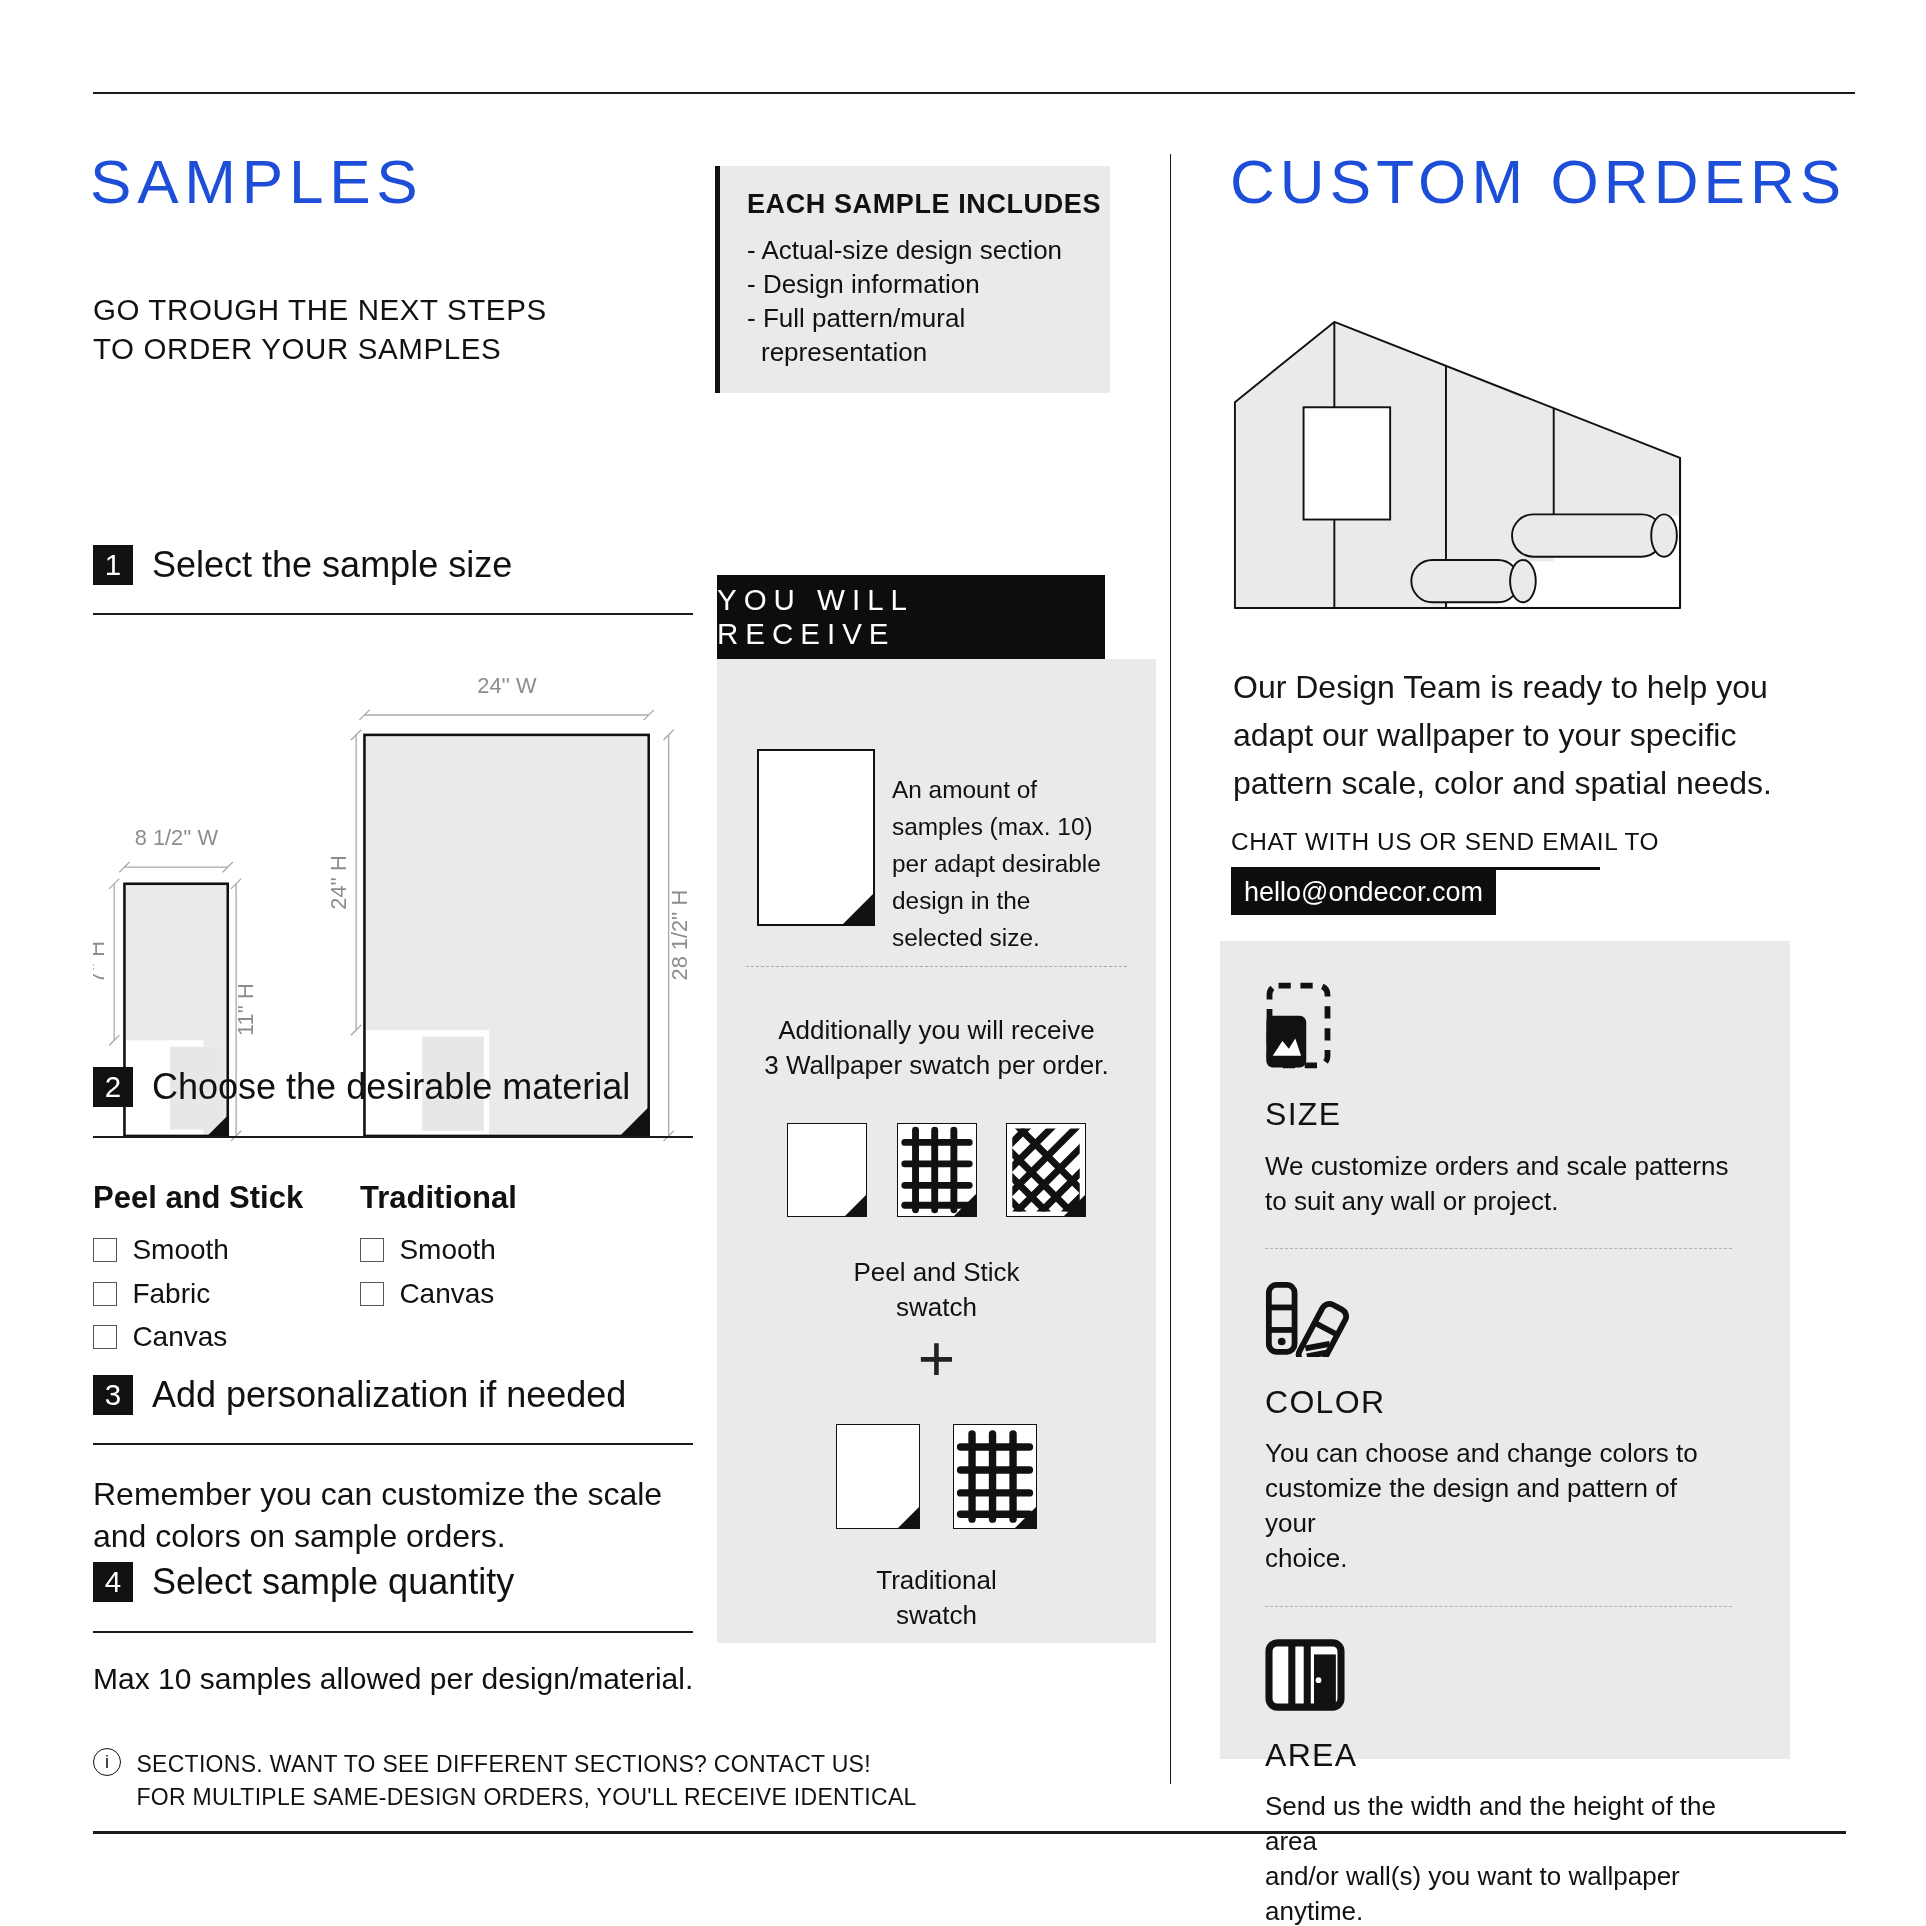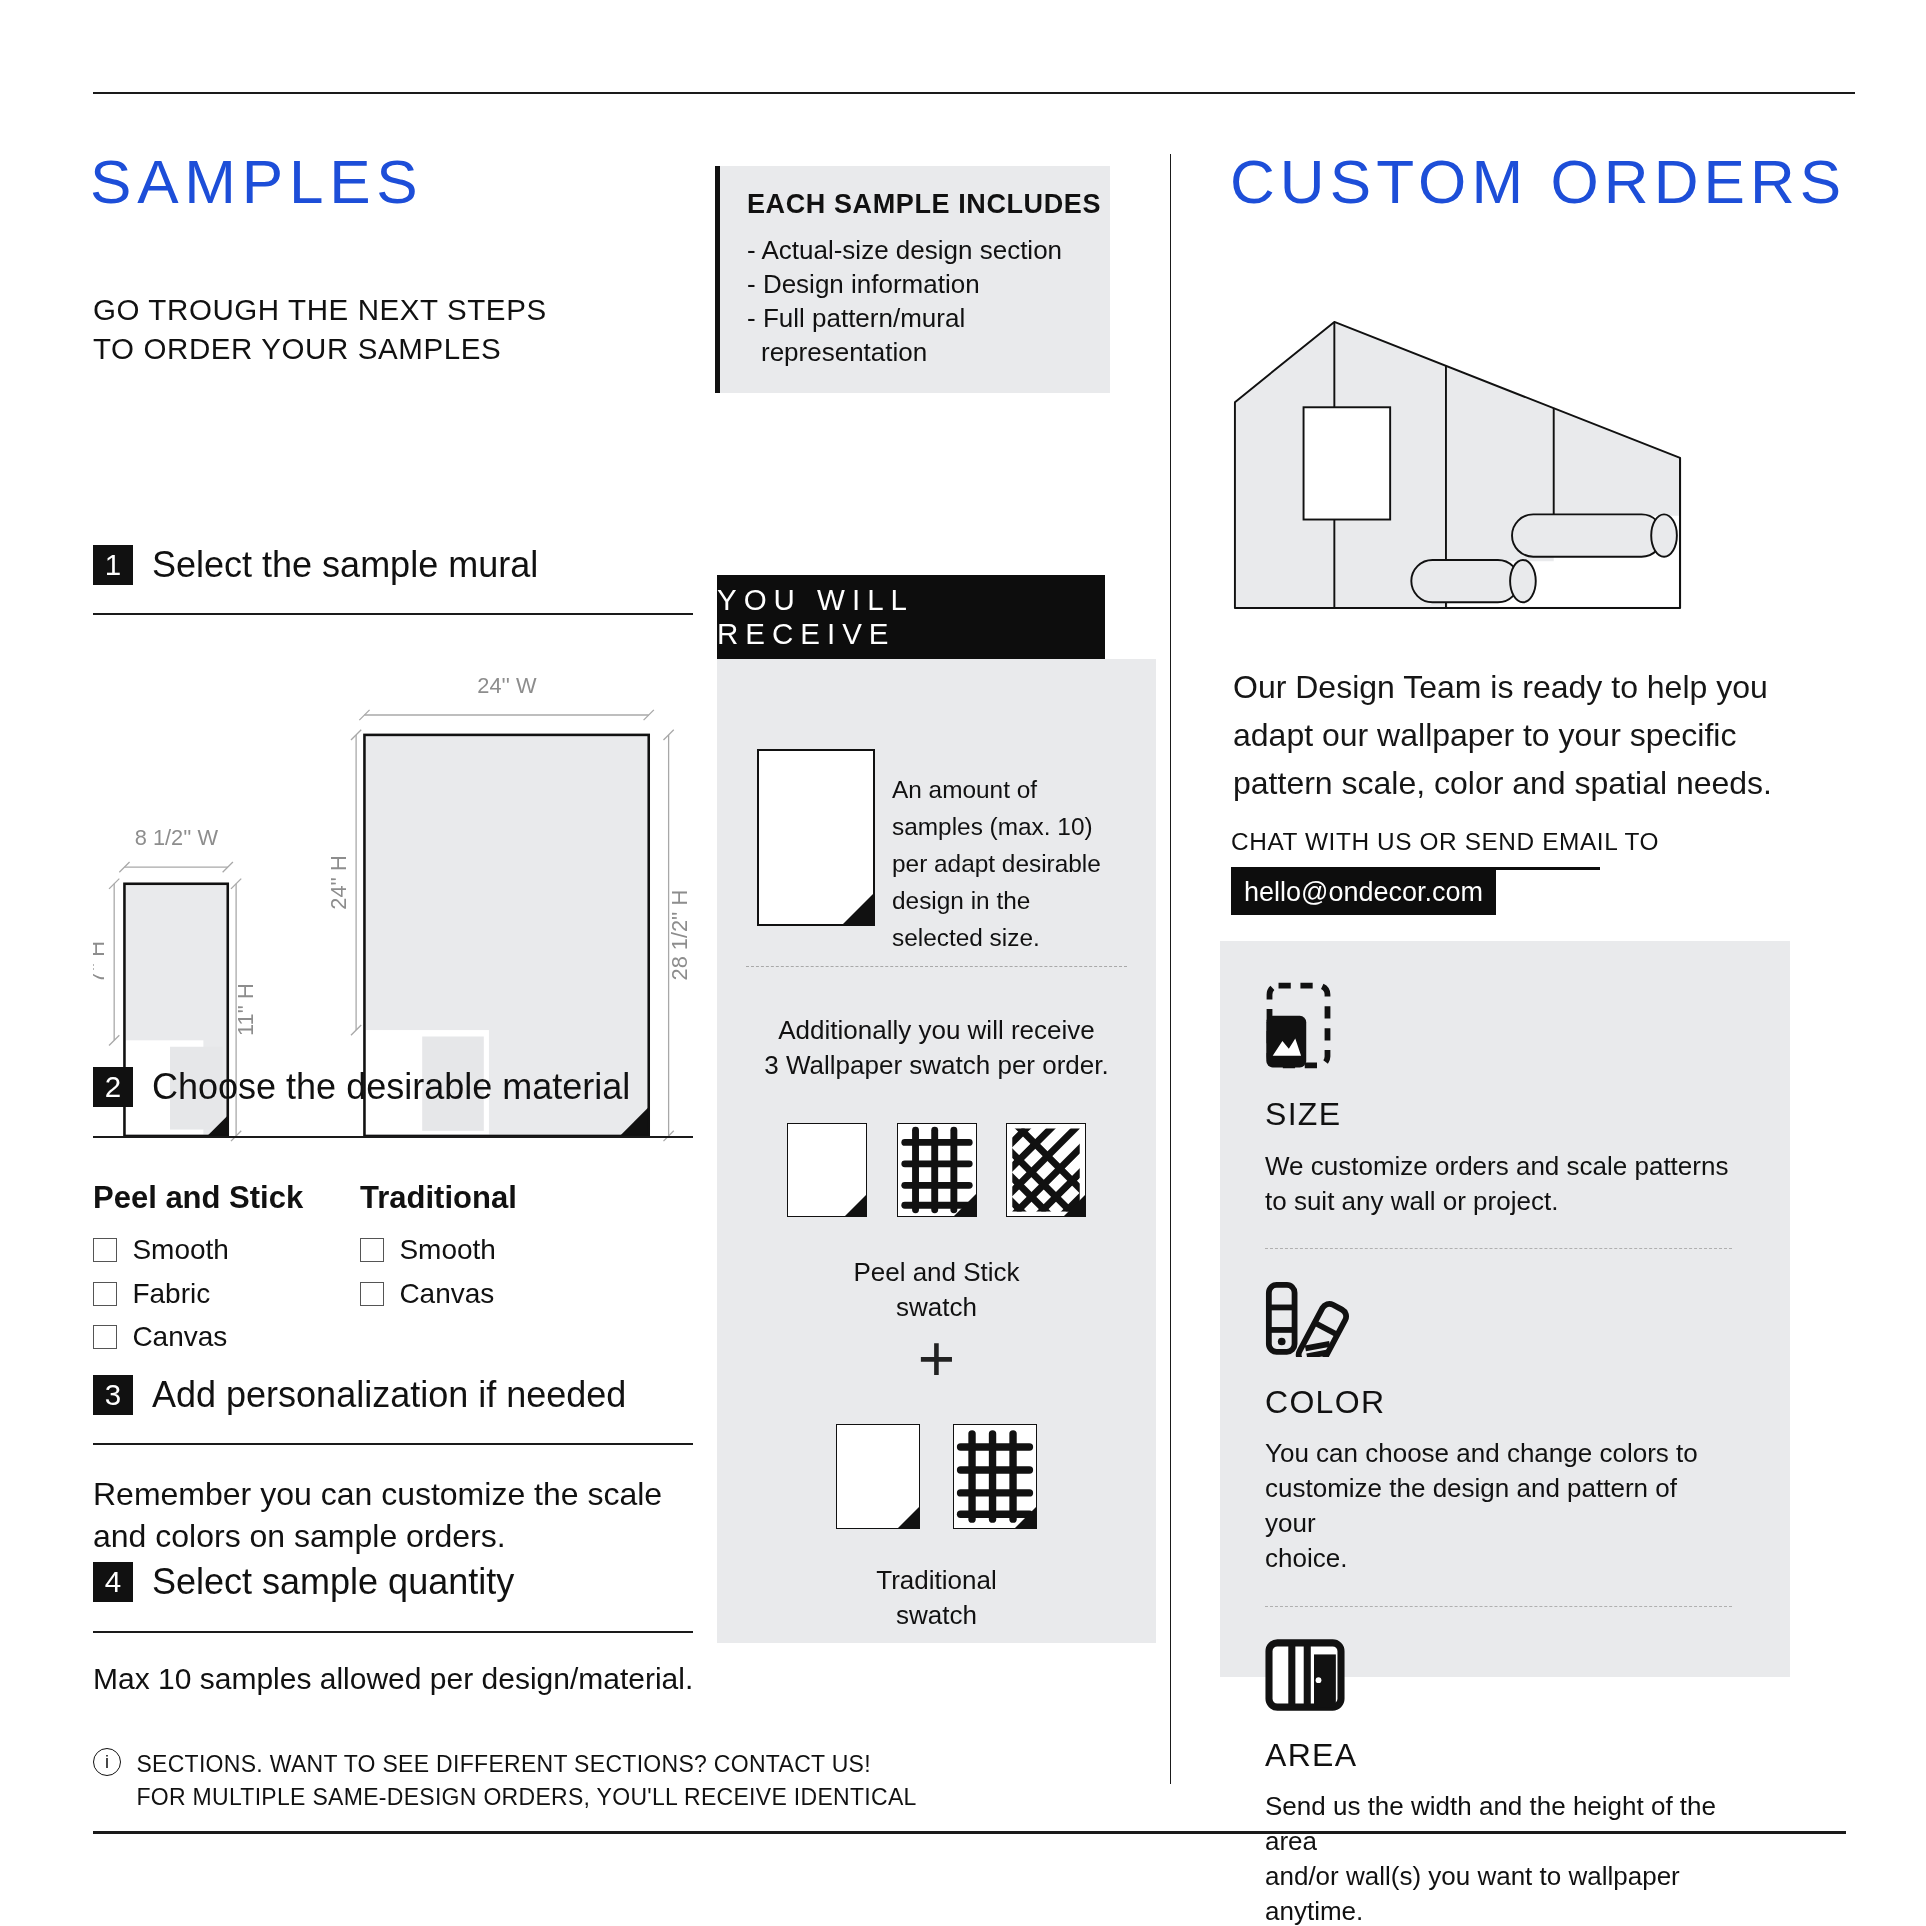--- a/index.html
+++ b/index.html
@@ -38,21 +38,21 @@
   .center-txt{position:absolute;left:0;width:100%;text-align:center;font-size:26px;line-height:35px;}
   .sw-row{position:absolute;left:0;width:100%;display:flex;justify-content:center;align-items:flex-end;}
   .swatch{position:relative;background:#fff;border:1.9px solid #111;}
   .plus{position:absolute;left:0;width:100%;text-align:center;font-size:64px;font-weight:300;color:#222;}
   
   .r-intro{position:absolute;left:1233px;top:663px;font-size:32px;line-height:48px;color:#161616;}
   .chat-lab{position:absolute;left:1231px;top:828px;font-size:24.4px;letter-spacing:0.6px;}
   .chat-line{position:absolute;left:1231px;top:867px;width:369px;height:3.2px;background:#0d0d0d;}
   .email-badge{position:absolute;left:1231px;top:870px;height:45px;background:#0d0d0d;color:#fff;
                display:flex;align-items:center;padding:0 13px;font-size:27px;}
-  .r-panel{position:absolute;left:1220px;top:941px;width:570px;height:736px;background:#e9eaec;
+  .r-panel{position:absolute;left:1220px;top:941px;width:570px;height:818px;background:#e9eaec;
            box-sizing:border-box;padding:40px 58px 0 45px;}
   .sec-head{font-size:32px;letter-spacing:1.3px;margin:24.4px 0 15.4px;}
   .sec-body{font-size:26px;line-height:35px;}
   .p-div{border-top:1.3px dashed #b0b0b0;margin:29.5px 0 32px;}
   
   .dimlab{font-size:34px;fill:#8d8d8d;font-family:"Liberation Sans",sans-serif;}
   .dim{stroke:#a8a8a8;stroke-width:2;}
   .paperline{fill:none;stroke:#111;stroke-width:4;}
   
   .info-ic{width:26px;height:26px;border:1.9px solid #111;border-radius:50%;display:flex;align-items:center;
@@ -71,21 +71,21 @@
 
   <div class="abs big-title" style="left:90px;top:146px;">SAMPLES</div>
 
   <div class="abs intro" style="left:93px;top:290px;">
     <div>GO TROUGH THE NEXT STEPS</div>
     <div>TO ORDER YOUR SAMPLES</div>
   </div>
 
   <div class="step-row" style="left:93px;top:544px;">
     <div class="step-num">1</div>
-    <div class="step-title">Select the sample mural</div>
+    <div class="step-title">Select the sample size</div>
   </div>
   <div class="step-line" style="left:93px;top:613px;width:600px;"></div>
 
   <svg class="abs" style="left:93px;top:655px;" width="600" height="514" viewBox="0 0 935 800">
 
     <text class="dimlab" x="645" y="58" text-anchor="middle">24'' W</text>
     <line class="dim" x1="423" y1="93" x2="866" y2="93"></line>
     <line class="dim" x1="415" y1="101" x2="431" y2="85"></line>
       <line class="dim" x1="858" y1="101" x2="874" y2="85"></line>
     <rect x="423" y="124" width="443" height="625" fill="#e9eaec"></rect>

